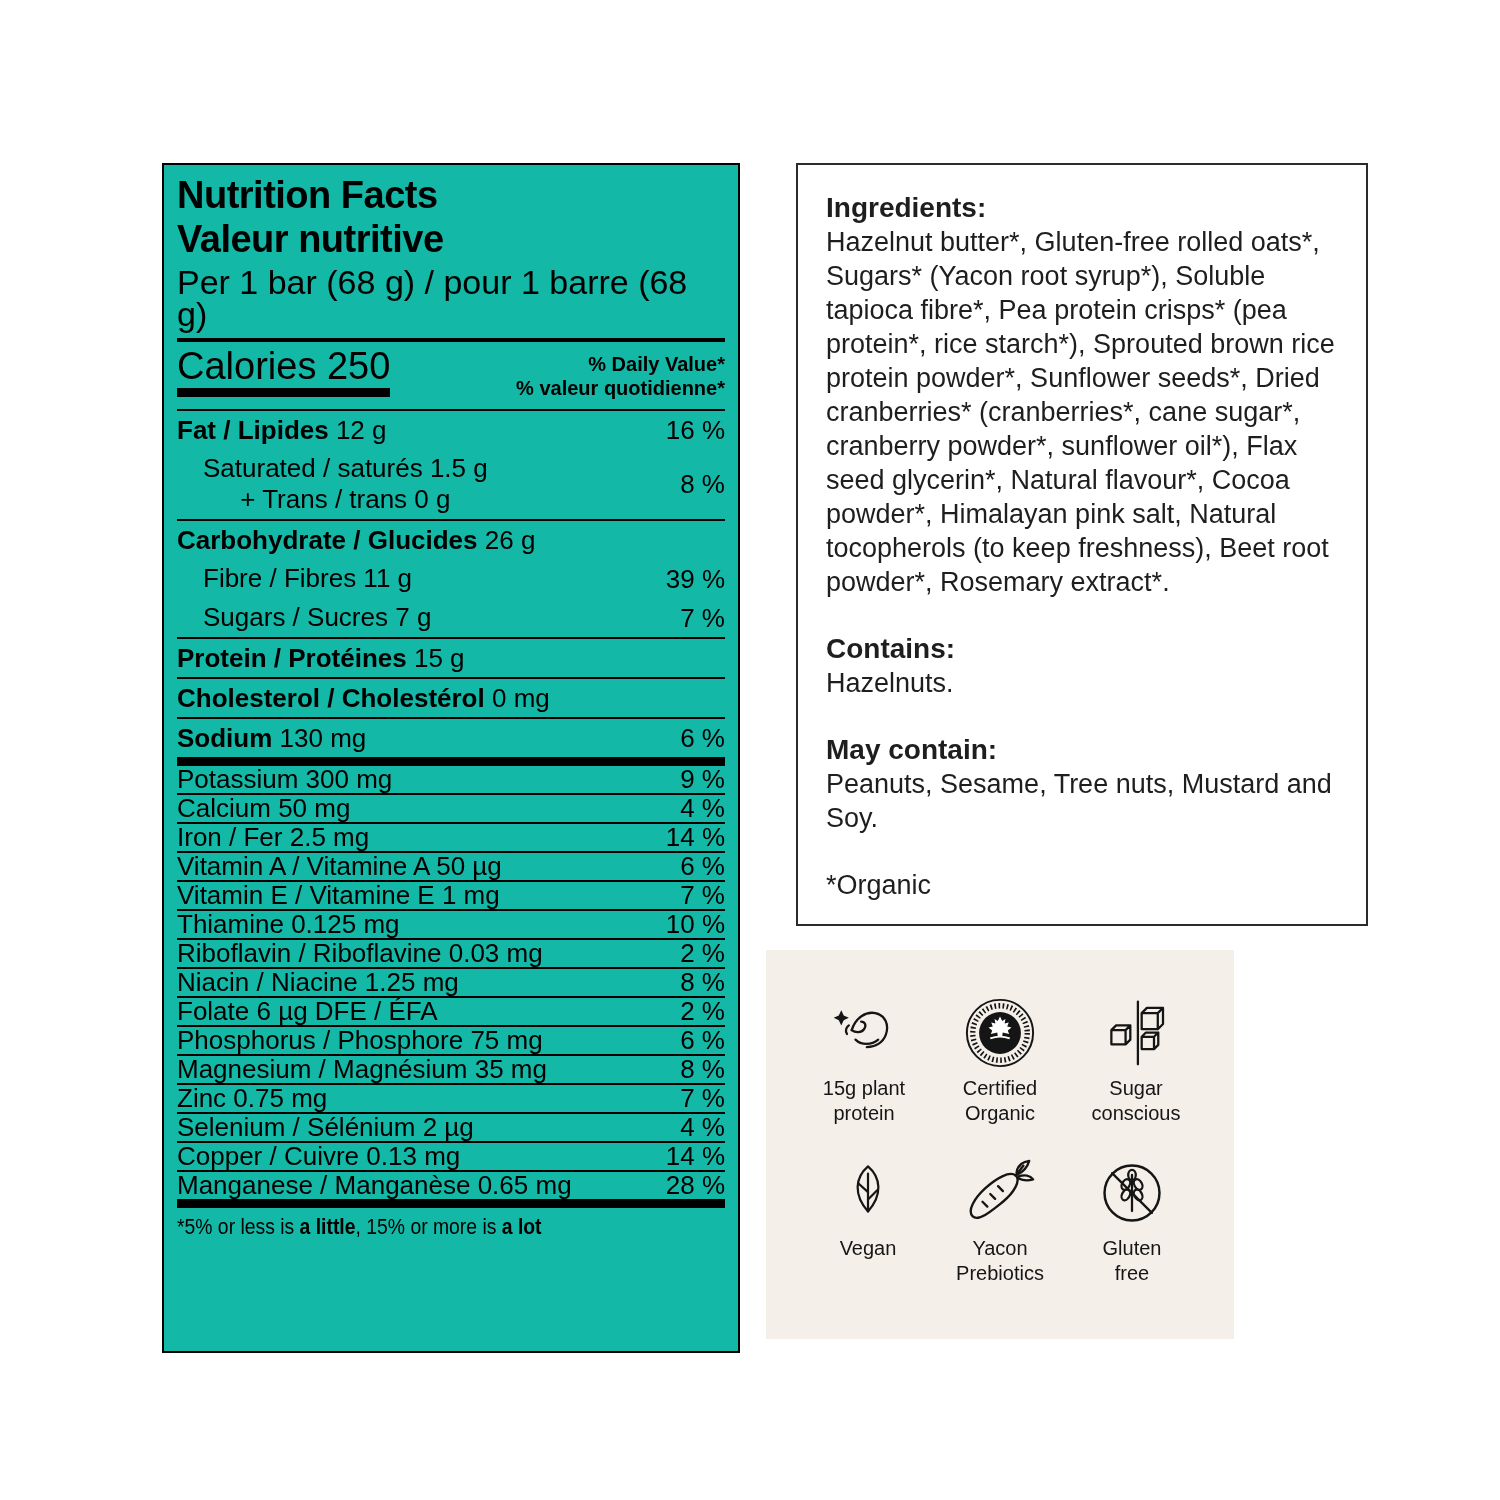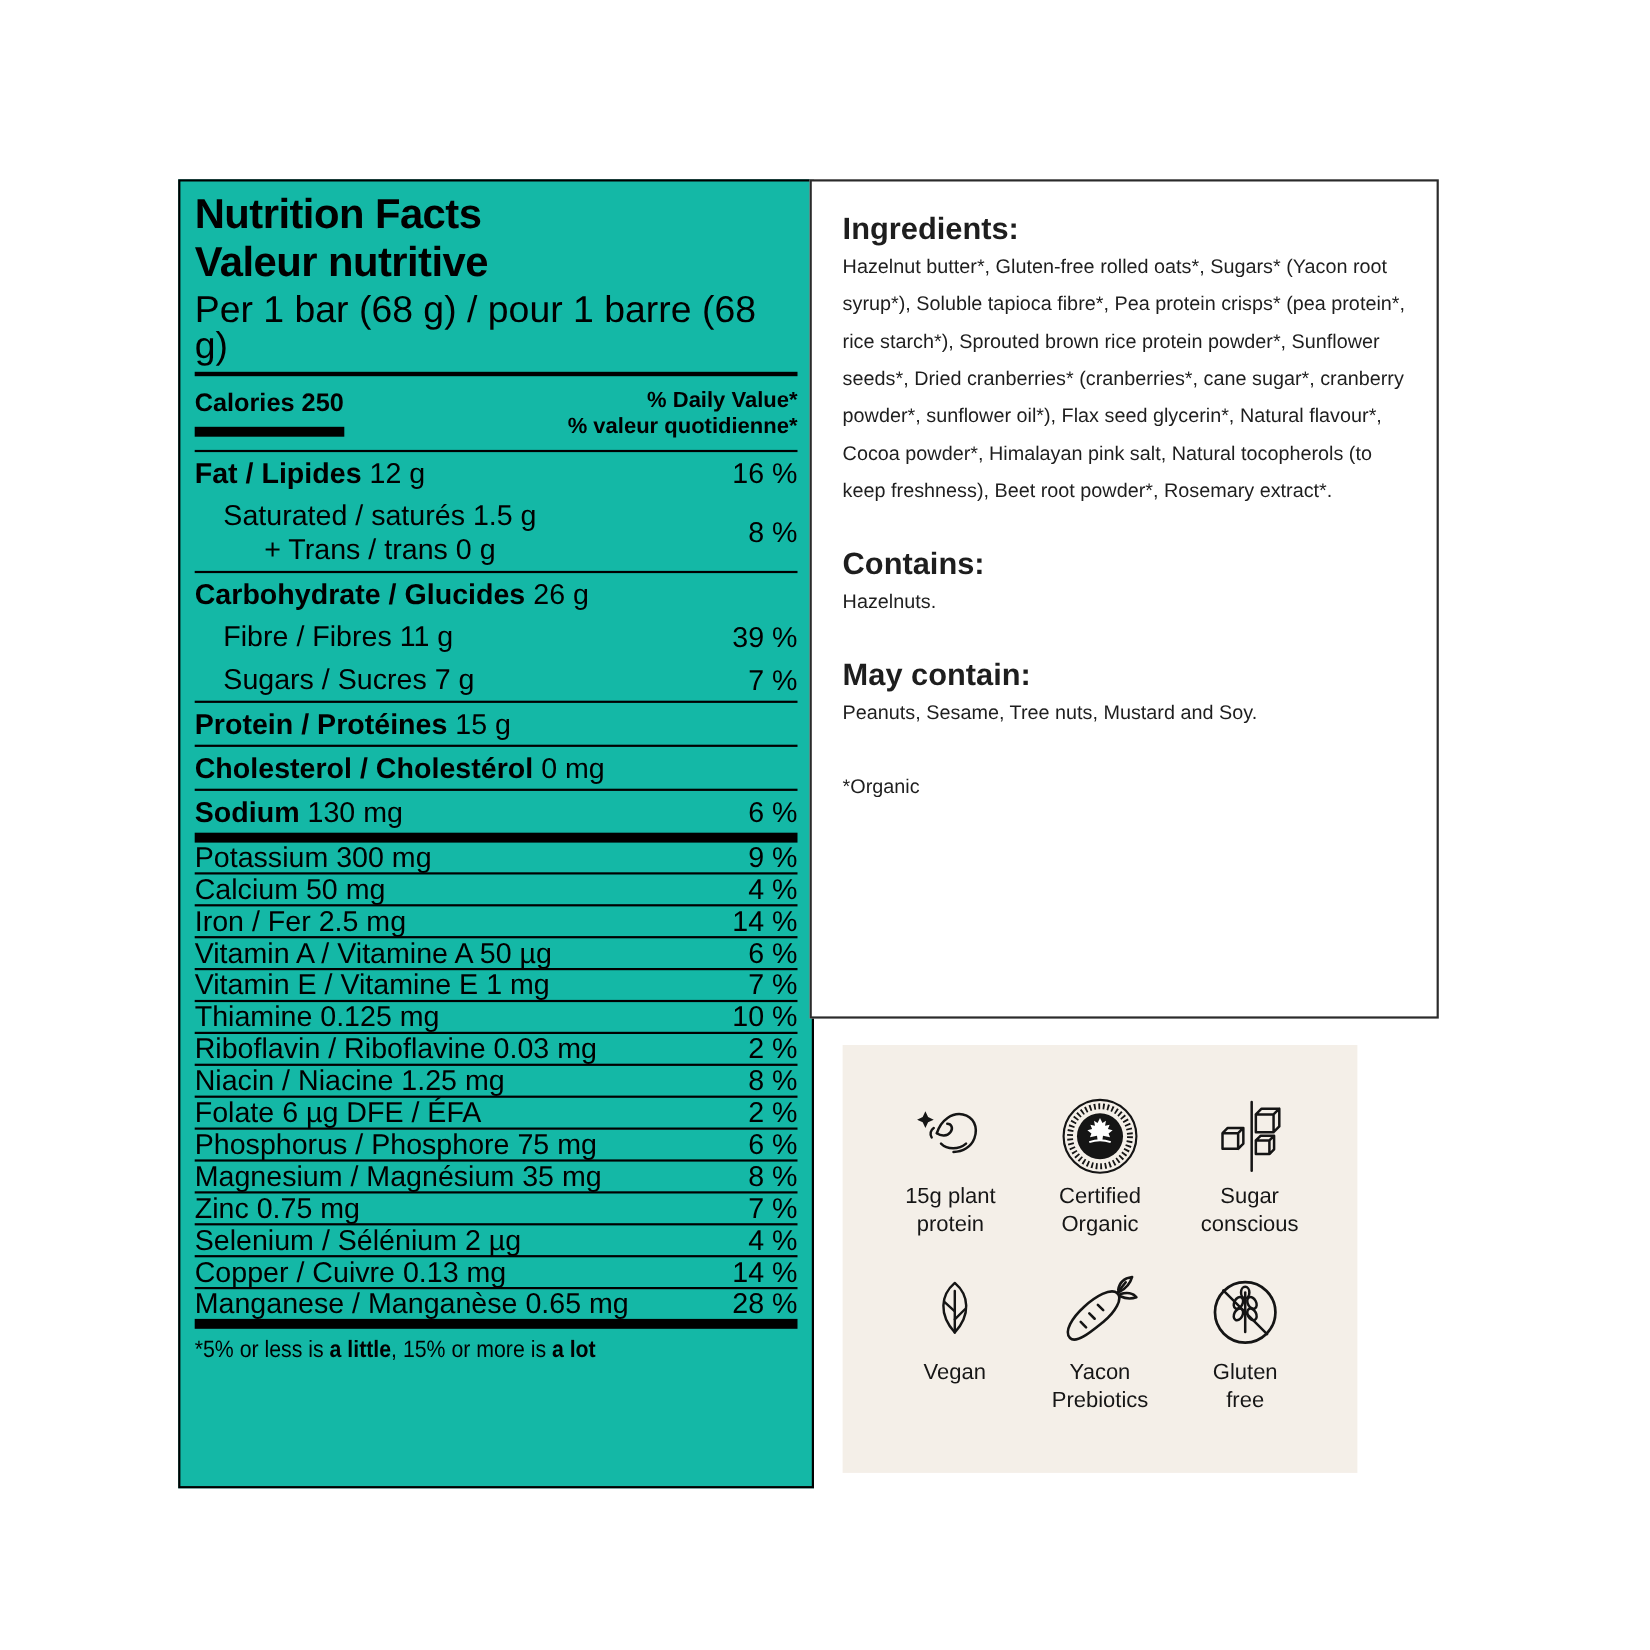--- a/index.html
+++ b/index.html
@@ -15,21 +15,21 @@
     position:absolute; left:162px; top:163px; width:578px; height:1190px;
     border:2.5px solid #000; box-sizing:border-box;
     padding:8px 13px 0 13px; overflow:hidden; background:#14b8a6;
   }
   .nf-title { font-size:38px; font-weight:bold; line-height:44px; letter-spacing:-0.5px; }
   .nf-serving { font-size:34px; line-height:32px; margin-top:5px; }
   .nf-toprule { height:4px; background:#000; margin-top:8px; }
 
   .nf-cal-block { display:flex; justify-content:space-between; align-items:flex-start;
     padding:7px 0 9px 0; border-bottom:2px solid #000; }
-  .nf-cal-left { font-size:23px; font-weight:bold; line-height:34px; }
+  .nf-cal-left { font-size:38px; font-weight:normal; line-height:34px; }
   .nf-cal-bar { height:9px; background:#000; margin-top:5px; }
   .nf-dv-head { text-align:right; font-weight:bold; font-size:20px; line-height:24px; padding-top:3px; }
 
   .nf-row { display:flex; justify-content:space-between; align-items:center;
     font-size:26px; line-height:30px; padding:4px 0; }
   .nf-row.sep { border-top:2px solid #000; }
   .nf-row .b { font-weight:bold; }
   .nf-sub-lines { padding-left:26px; }
   .nf-sub-lines div { line-height:31px;text-align:center; }
   .nf-dv { white-space:nowrap; }
@@ -39,26 +39,26 @@
   .nf-micro { display:flex; justify-content:space-between; align-items:center;
     font-size:26px; line-height:27px; padding:0 0; border-top:2px solid #000; }
   .nf-micro:first-child { border-top:none; }
 
   .nf-foot { padding-top:6px; font-size:21.5px; line-height:27px;
     transform:scaleX(0.9); transform-origin:0 50%; width:111%; white-space:nowrap; }
   .nf-foot .b { font-weight:bold; }
 
   
   .ing-panel {
-    position:absolute; left:736px; top:163px; width:572px; height:763px;
+    position:absolute; left:796px; top:163px; width:572px; height:763px;
     border:2px solid #2b2b2b; box-sizing:border-box;
     padding:26px 28px; overflow:hidden; background:#fff; color:#1e1e1e;
   }
   .ing-heading { font-size:28px; font-weight:bold; line-height:34px; }
-  .ing-body { font-size:18px; line-height:34px; }
+  .ing-body { font-size:27px; line-height:34px; }
   .ing-gap { height:33px; }
 
   
   .badge-panel {
     position:absolute; left:766px; top:950px; width:468px; height:389px;
     background:#f4efe8; box-sizing:border-box; overflow:hidden;
   }
   .badge-row1 { display:flex; justify-content:space-between; padding:46px 38px 0 38px; }
   .badge-row2 { display:flex; justify-content:center; gap:2px; padding-top:30px; }
   .badge { width:120px; text-align:center; }

